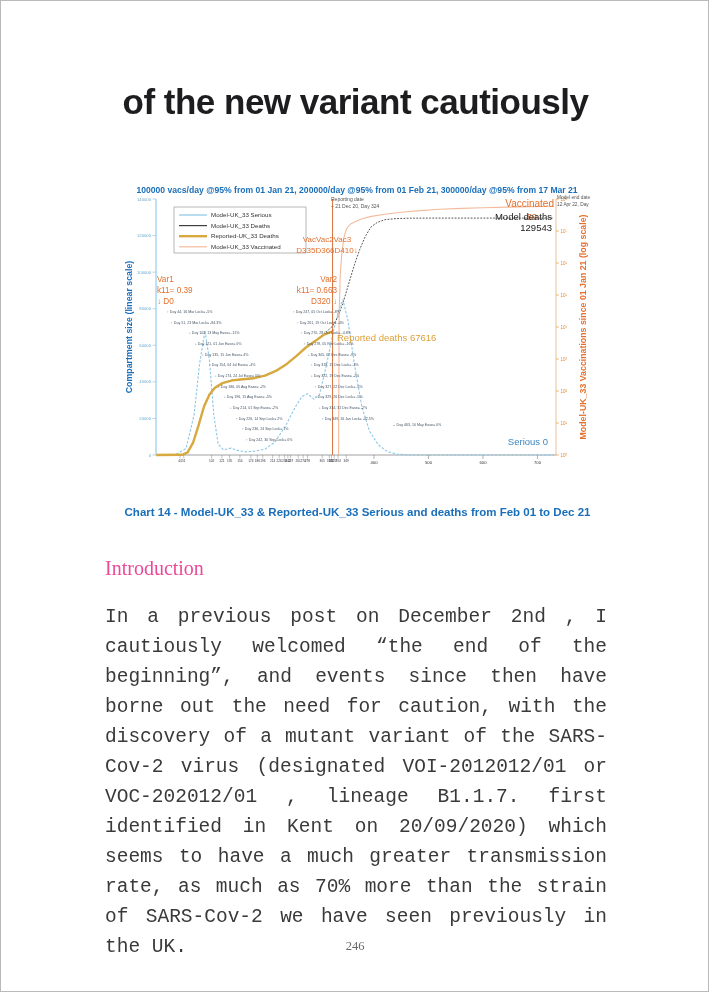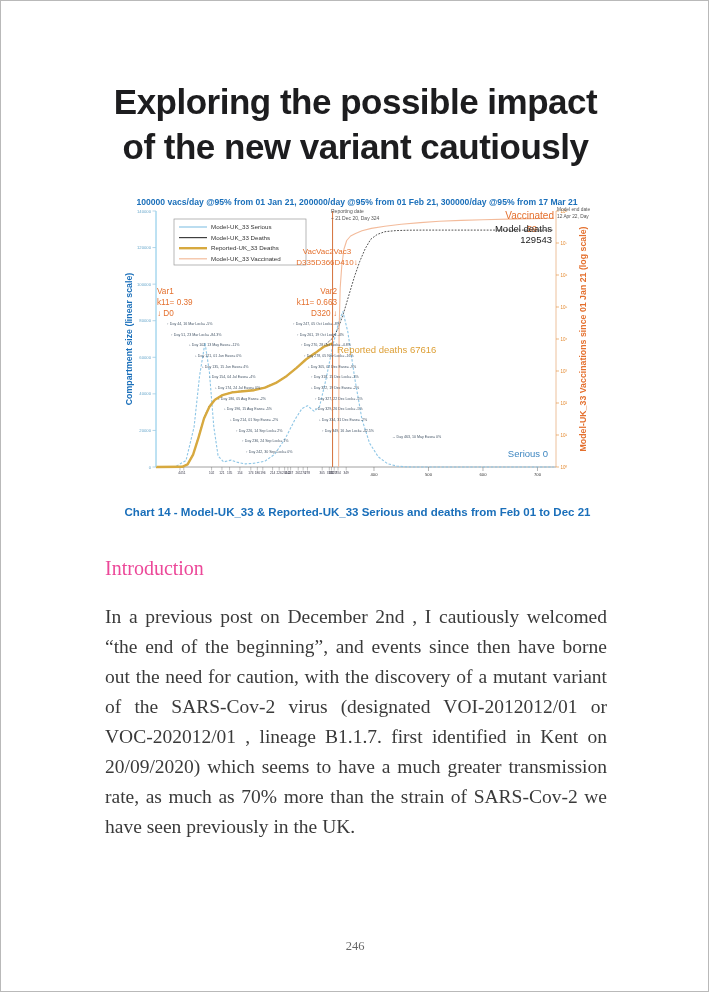--- a/index.html
+++ b/index.html
@@ -11,52 +11,51 @@
     box-sizing:border-box;
     overflow:hidden;
     font-family:"Liberation Sans", sans-serif;
   }
   .doc-title{
     position:absolute;left:40px;top:78px;width:629px;
     text-align:center;color:#1d1d1f;
     font-weight:700;font-size:35px;line-height:45px;letter-spacing:-0.5px;
     font-family:"Liberation Sans", sans-serif;
   }
-  .chart-wrap{position:absolute;left:104px;top:196px;width:505px;height:284px;}
+  .chart-wrap{position:absolute;left:104px;top:184px;width:505px;height:284px;}
   .chart-caption{
     position:absolute;left:104px;top:484px;width:505px;
     text-align:center;color:#1a6fba;font-weight:700;font-size:11.5px;
     font-family:"Liberation Sans", sans-serif;
     margin-top:21px;
   }
   .intro-heading{
     position:absolute;left:104px;top:556px;
     font-family:"Liberation Serif", serif;
     font-size:20px;color:#ec4899;
   }
   .body-para{
     position:absolute;left:104px;top:601px;width:502px;
-    font-family:Liberation Serif, serif;
+    font-family:Liberation Mono, monospace;
     font-size:19.5px;line-height:30px;color:#3a3a3a;
     text-align:justify;margin:0;
   }
   .page-number{
     position:absolute;left:0;top:938px;width:708px;
     text-align:center;font-family:"Liberation Serif", serif;
     font-size:12.5px;color:#666;
   }
   svg text{font-family:"Liberation Sans", sans-serif;}
 </style>
 </head>
 <body>
 
 <div class="page">
 
   <div class="doc-title">
-    <div>Exploring the possible impact</div>
     <div>of the new variant cautiously</div>
   </div>
 
   <div class="chart-wrap">
     <svg id="chart-svg" width="505" height="284" viewBox="0 0 505 284">
         <line x1="51" y1="14" x2="51" y2="270" stroke="#a8d8ee" stroke-width="1"></line>
         <line x1="51" y1="270" x2="451" y2="270" stroke="#888" stroke-width="0.8"></line>
         <line x1="451" y1="14" x2="451" y2="270" stroke="#e8b184" stroke-width="0.8"></line>
         <line x1="47.5" y1="270" x2="51" y2="270" stroke="#7fb8d8" stroke-width="0.6"></line>
         <text x="46" y="271.6" text-anchor="end" font-size="4.2" fill="#6aa9cc">0</text>

